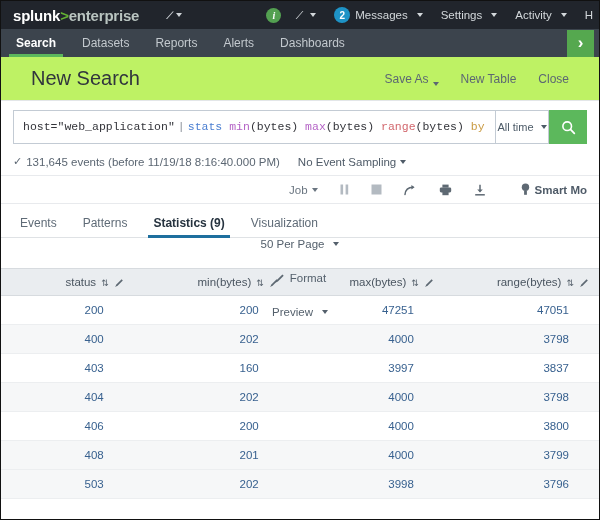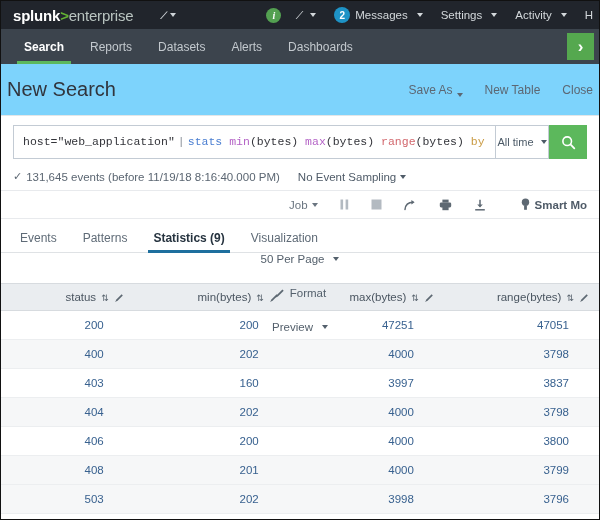--- a/index.html
+++ b/index.html
@@ -32,21 +32,21 @@
   .logo {
     display: flex;
     align-items: flex-start;
     font-size: 15px;
     font-weight: bold;
     letter-spacing: -0.2px;
     white-space: nowrap;
   }
   .logo .sp-splunk { color: #ffffff; }
   .logo .sp-gt { color: #64b334; font-weight: bold; padding: 0 0px; }
-  .logo .sp-ent { color: #b9c4c0; font-weight: normal; }
+  .logo .sp-ent { color: #b9c4c0; font-weight: bold; }
 
   .ptr-icon {
     margin-left: 30px;
     color: #cfd4d8;
     font-size: 11px;
     display: inline-flex;
     align-items: center;
     gap: 1px;
   }
   .ptr-icon .slash { transform: skewX(-14deg); display:inline-block; font-weight:600;}
@@ -94,25 +94,25 @@
     color: #d3d8db;
     font-size: 11.5px;
     padding: 0 9px;
     display: inline-flex;
     align-items: center;
     gap: 5px;
   }
 
   
   .navbar {
-    height: 35px;
+    height: 28px;
     background: #3c444d;
     display: flex;
     align-items: stretch;
-    padding-left: 10px;
+    padding-left: 2px;
     box-sizing: border-box;
     position: relative;
   }
   .nav-item {
     display: flex;
     align-items: center;
     padding: 0 13px;
     font-size: 12px;
     color: #c3c9ce;
     position: relative;
@@ -137,25 +137,25 @@
     display: flex;
     align-items: center;
     justify-content: center;
     font-size: 17px;
     font-weight: bold;
     margin-right: 5px;
   }
 
   
   .page-head {
-    height: 52px;
-    background: #7dd3fc;
-    display: flex;
-    align-items: center;
-    padding: 0 6px;
+    height: 44px;
+    background: #bef264;
+    display: flex;
+    align-items: center;
+    padding: 0 30px;
     box-sizing: border-box;
     border-bottom: 1px solid #e3e6e8;
   }
   .page-title {
     font-size: 20px;
     color: #31353d;
     font-weight: normal;
   }
   .head-actions {
     margin-left: auto;
@@ -397,24 +397,24 @@
         <span>H</span>
       </span>
     </div>
   </div>
 
   <div class="navbar">
     <div class="nav-item active">
       <span>Search</span>
     </div>
     <div class="nav-item">
+      <span>Datasets</span>
+    </div>
+    <div class="nav-item">
       <span>Reports</span>
-    </div>
-    <div class="nav-item">
-      <span>Datasets</span>
     </div>
     <div class="nav-item">
       <span>Alerts</span>
     </div>
     <div class="nav-item">
       <span>Dashboards</span>
     </div>
     <div class="nav-go">
       <span>›</span>
     </div>

